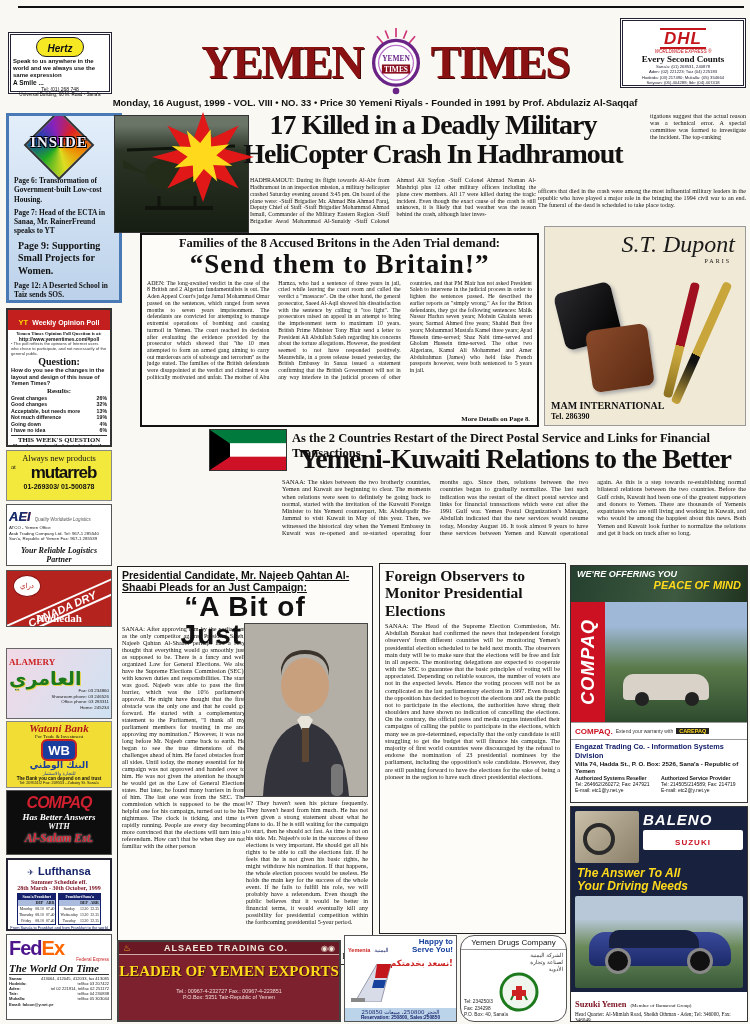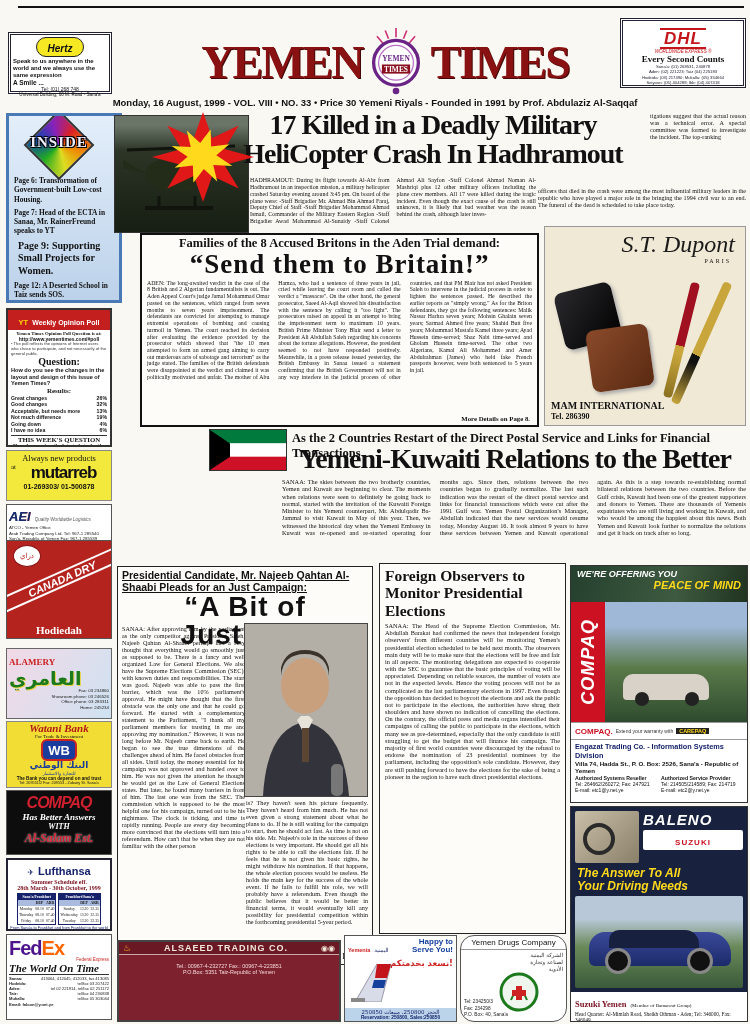--- a/index.html
+++ b/index.html
@@ -137,21 +137,21 @@
       <span class="i sans" style="font-size:4.6px;color:#555;">Quality Worldwide Logistics</span>
     </div>
     <div class="sans" style="font-size:4.4px;line-height:1.3;color:#222;">
       <div><span>ATCO - Yemen Office</span></div>
       <div><span>Arab Trading Company Ltd.</span>  <span>Tel: 967-1 285540</span></div>
       <div><span>San'a, Republic of Yemen</span>  <span>Fax: 967-1 285539</span></div>
     </div>
     <div class="ctr b i ser" style="font-size:8px;margin-top:4px;">Your Reliable Logistics Partner</div>
   </div>
 
-  <div class="abs clip" style="left:6px;top:540px;width:106px;height:99px;background:#b5231f;border:1px solid #555;box-sizing:border-box;">
+  <div class="abs clip" style="left:6px;top:570px;width:106px;height:57px;background:#b5231f;border:1px solid #555;box-sizing:border-box;">
     <div class="abs" style="left:6px;top:4px;width:26px;height:20px;background:#fff;border-radius:50%;border:1px solid #811;">
       <div class="ctr ar" style="font-size:7px;color:#b5231f;line-height:20px;">دراي</div>
     </div>
     <div class="abs b i sans ctr" style="left:-10px;top:30px;width:130px;font-size:11px;color:#fff;transform:rotate(-24deg);border-top:2px solid #fff;border-bottom:2px solid #fff;">CANADA DRY</div>
     <div class="abs b ser ctr" style="left:0;bottom:2px;width:104px;font-size:11px;color:#fff;">Hodiedah</div>
   </div>
 
   <div class="abs clip" style="left:6px;top:648px;width:106px;height:71px;background:linear-gradient(120deg,#f2d9e6,#cfe2f2);border:1px solid #666;box-sizing:border-box;padding:2px;">
     <span class="b ser" style="font-size:9px;color:#c22;">ALAMERY</span>
     <div class="b ar" style="font-size:19px;color:#1c7a1c;text-shadow:1px 1px 0 #e8d44a;line-height:1;">العامري</div>
@@ -424,20 +424,21 @@
       <div class="ser" style="font-size:5.2px;">Head Quarter: Al-Mimlah Road, Sheikh Othman - Aden; Tel: 346000, Fax: 346049</div>
     </div>
   </div>
 
   <div class="abs clip" style="left:117px;top:940px;width:224px;height:82px;background:#7d212e;border:2px solid #444;box-sizing:border-box;">
     <div style="display:flex;align-items:center;gap:4px;background:#6a1824;border-bottom:1px solid #caa;padding:1px 4px;">
       <span style="font-size:9px;color:#f7a824;">♨</span>
       <span class="b sans" style="font-size:9px;color:#f2e8d8;letter-spacing:1px;flex:1;text-align:center;">ALSAEED TRADING CO.</span>
       <span style="font-size:8px;color:#f2e8d8;">◉◉</span>
     </div>
+    <div class="ctr b ser" style="font-size:15px;color:#ffd91c;margin-top:8px;text-shadow:1px 1px 0 #401016;">LEADER OF YEMEN EXPORTS</div>
     <div class="ctr sans" style="font-size:5.4px;color:#f2d8d8;margin-top:8px;">Tel.: 00967-4-232727   Fax.: 00967-4-223851</div>
     <div class="ctr sans" style="font-size:5.4px;color:#f2d8d8;">P.O.Box: 5351 Taiz-Republic of Yemen</div>
   </div>
 
   <div class="abs adbox clip" style="left:344px;top:935px;width:113px;height:87px;">
     <div style="display:flex;justify-content:space-between;padding:2px 3px;">
       <span><span class="b sans" style="font-size:5.5px;color:#c22;">Yemenia</span> <span class="ar" style="font-size:5.5px;color:#15226b;">اليمنية</span></span>
       <span style="text-align:right;">
         <span class="b sans" style="font-size:8px;color:#15409c;display:block;line-height:1.05;">Happy to</span>
         <span class="b sans" style="font-size:8px;color:#15409c;display:block;line-height:1.05;">Serve You!</span>

